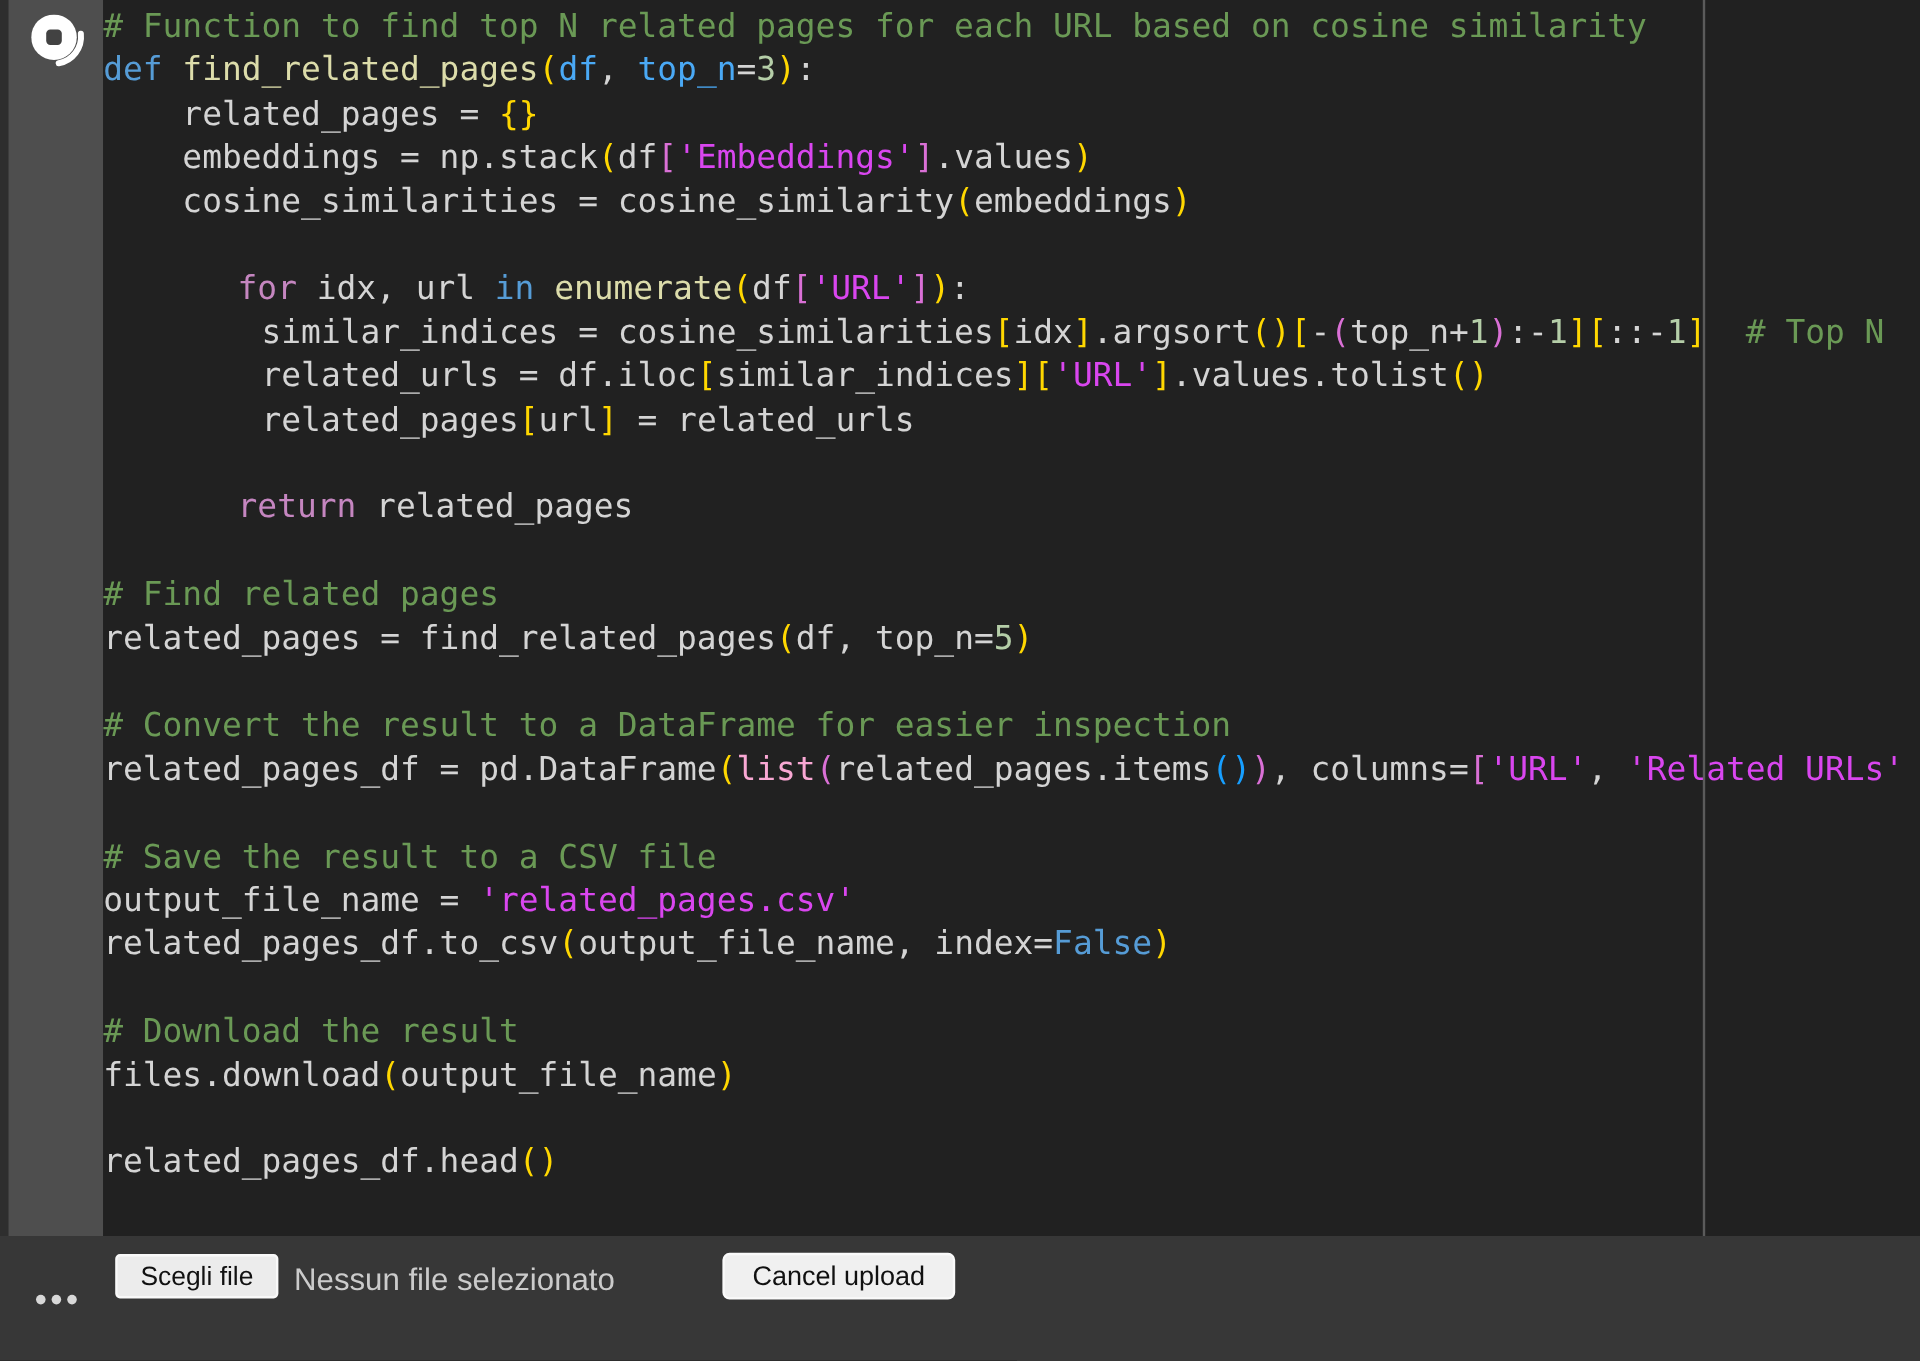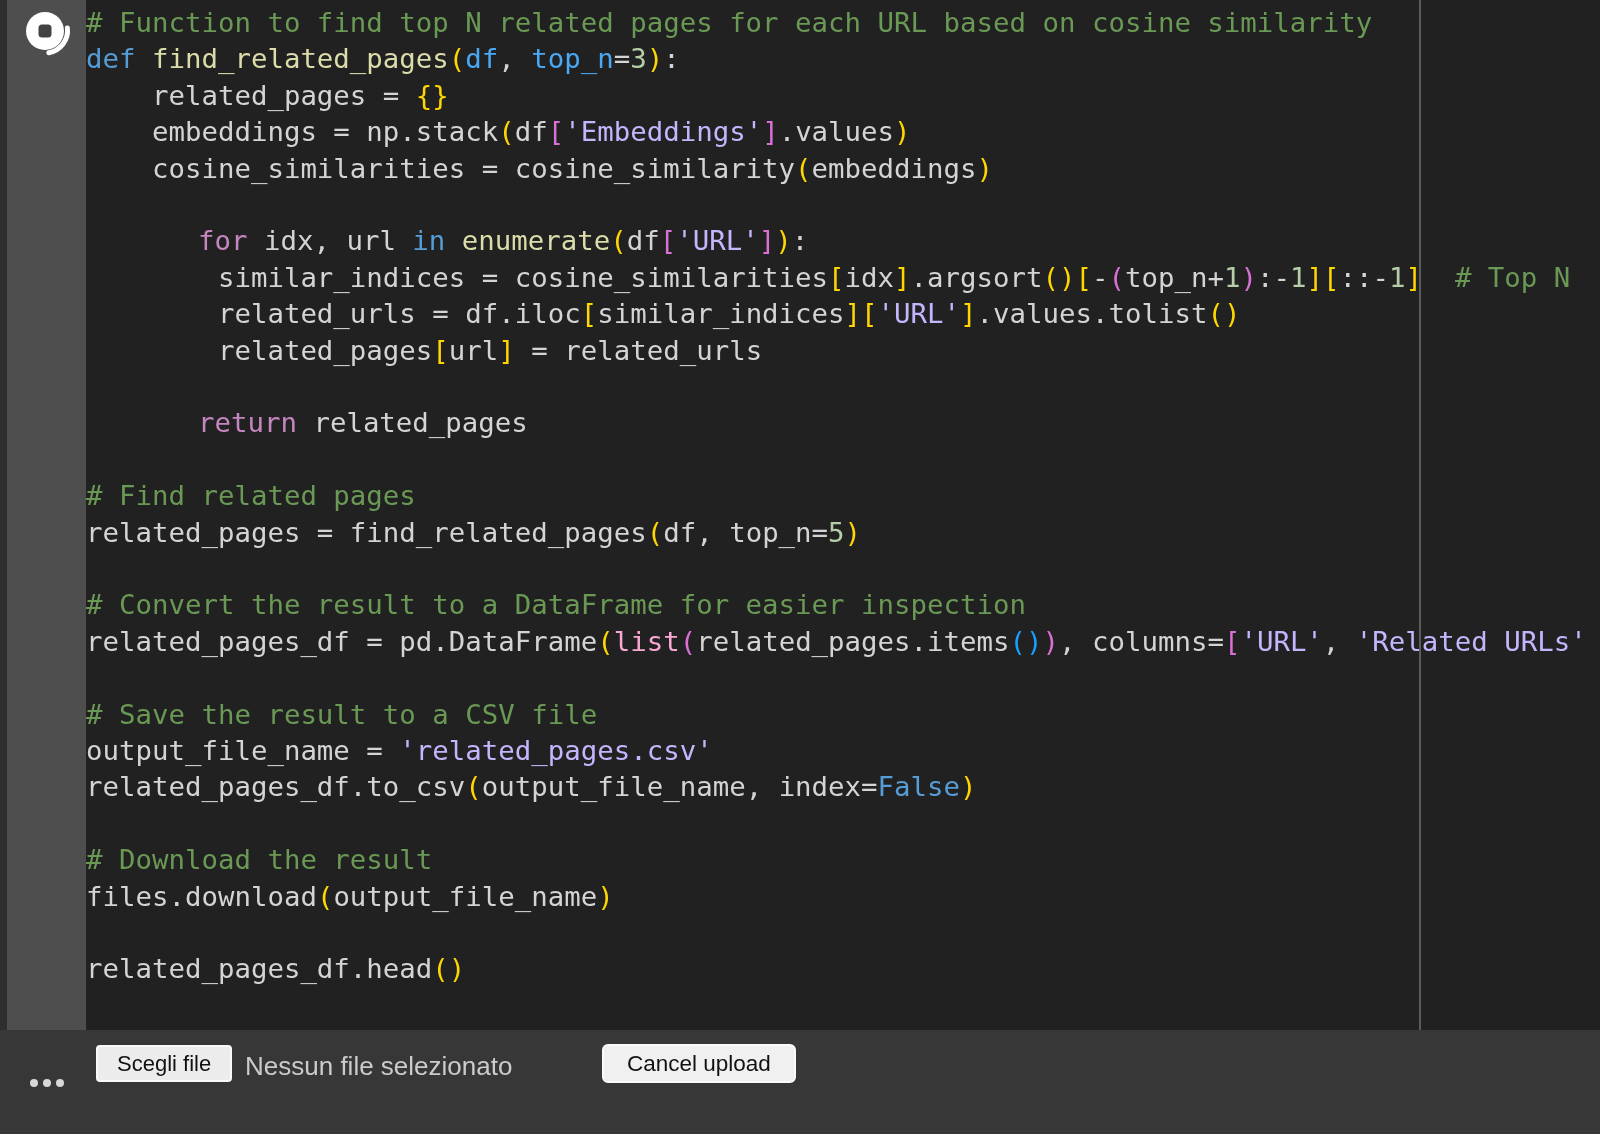--- a/index.html
+++ b/index.html
@@ -19,21 +19,21 @@
               font-family:"DejaVu Sans Mono", monospace; font-size:27.4px;
               line-height:36.4px; color:#d4d4d4; }
   .code-line { min-height:36.4px; white-space:pre; }
 
   .tok-c  { color:#6a9955; }   
   .tok-k  { color:#569cd6;text-align:center; }   
   .tok-kc { color:#c586c0;margin-left:46px; }   
   .tok-fn { color:#dcdcaa; }   
   .tok-p  { color:#4aa9f5; }   
   .tok-n  { color:#b5cea8; }   
-  .tok-s  { color:#c4b5fd; }   
+  .tok-s  { color:#d946ef; }   
   .tok-t  { color:#f9a8d4; }   
   .tok-d  { color:#d4d4d4; }   
   .tok-b1 { color:#ffd700; }   
   .tok-b2 { color:#da70d6; }   
   .tok-b3 { color:#179fff; }   
 
   .ruler { position:absolute; left:1419px; top:0; width:2px; height:1030px;
            background:#6a6a6a; opacity:.8; z-index:5; }
 
   .output-bar { position:relative; width:1600px; height:104px; background:#373737; }

